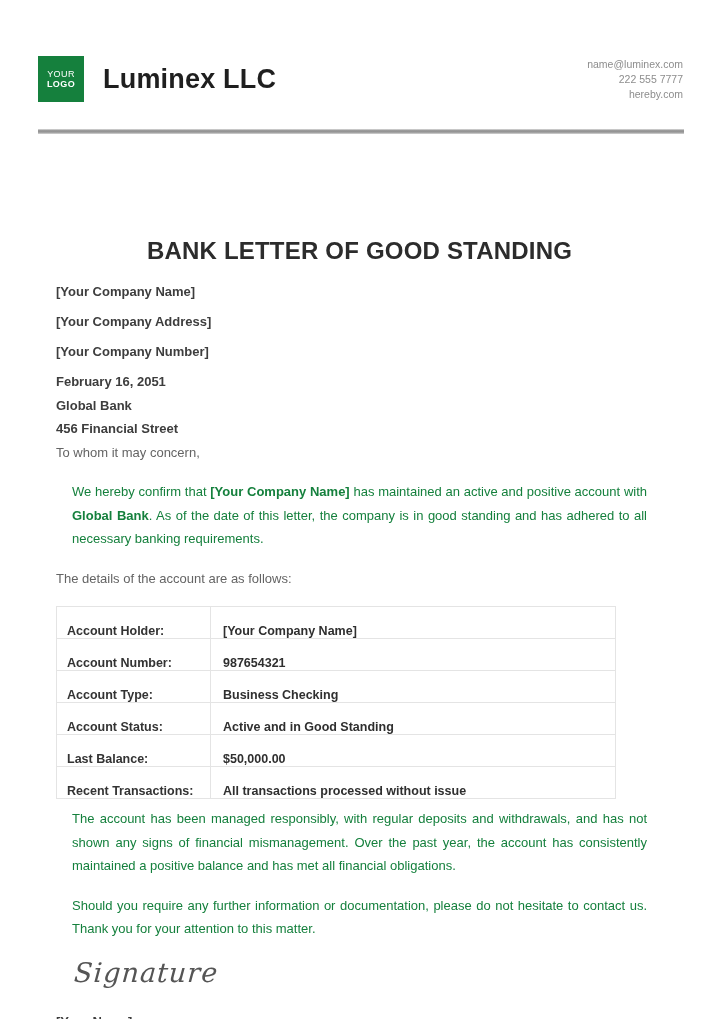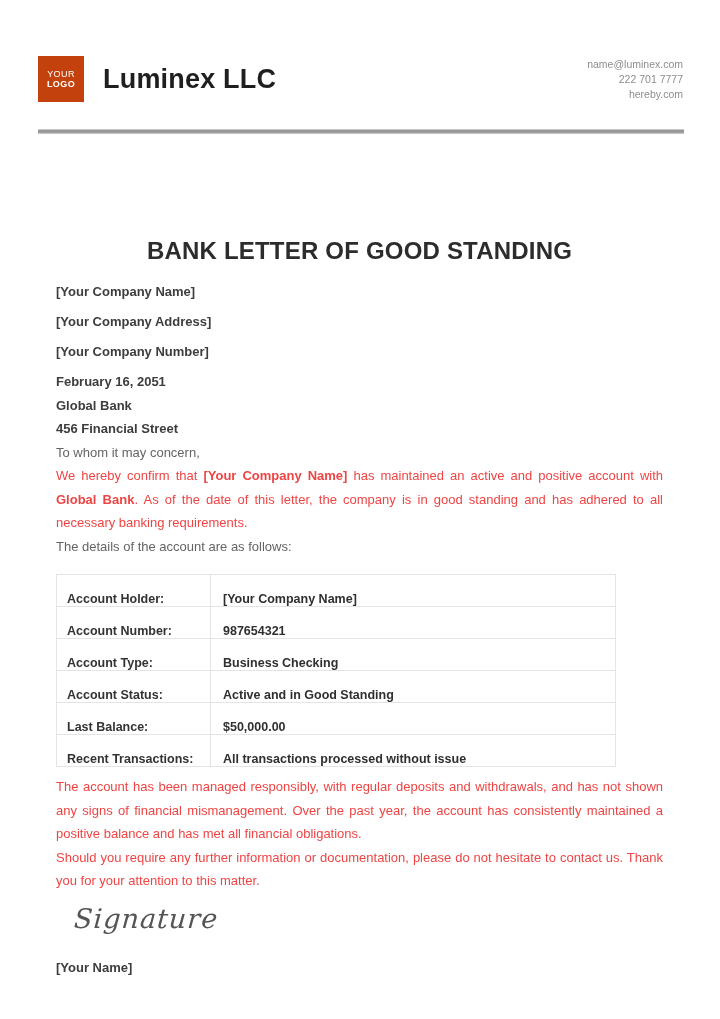--- a/index.html
+++ b/index.html
@@ -18,21 +18,21 @@
     position: absolute;
     top: 56px;
     left: 38px;
     right: 37px;
     display: flex;
     align-items: center;
   }
   .logo {
     width: 46px;
     height: 46px;
-    background: #c2410c;
+    background: #15803d;
     color: #ffffff;
     display: flex;
     flex-direction: column;
     align-items: center;
     justify-content: center;
     line-height: 10px;
     flex: 0 0 auto;
   }
   .logo .l1 { font-size: 9px; font-weight: 400; letter-spacing: 0.4px; }
   .logo .l2 { font-size: 9px; font-weight: 700; letter-spacing: 0.4px; }
@@ -87,24 +87,24 @@
     color: #3d3d3d;
   }
   .line {
     margin: 0;
     line-height: 23.5px;
     font-size: 13px;
     color: #646464;
   }
   .line.bold { font-weight: 700; color: #3d3d3d; }
   .para {
-    margin: 0;
+    margin: 16px;
     line-height: 23.5px;
     font-size: 13px;
-    color: #ef4444;
+    color: #15803d;
     text-align: justify;
   }
 
   
   table.details {
     margin-top: 16px;
     width: 560px;
     border-collapse: collapse;
   }
   table.details td {
@@ -145,21 +145,21 @@
 <body>
 
 <div class="header">
   <div class="logo">
     <span class="l1">YOUR</span>
     <span class="l2">LOGO</span>
   </div>
   <div class="company-name">Luminex LLC</div>
   <div class="contact">
     <div>name@luminex.com</div>
-    <div>222 701 7777</div>
+    <div>222 555 7777</div>
     <div>hereby.com</div>
   </div>
 </div>
 
 <div class="divider"></div>
 
 <div class="letter">
 
   <h1 class="letter-title">BANK LETTER OF GOOD STANDING</h1>
 

